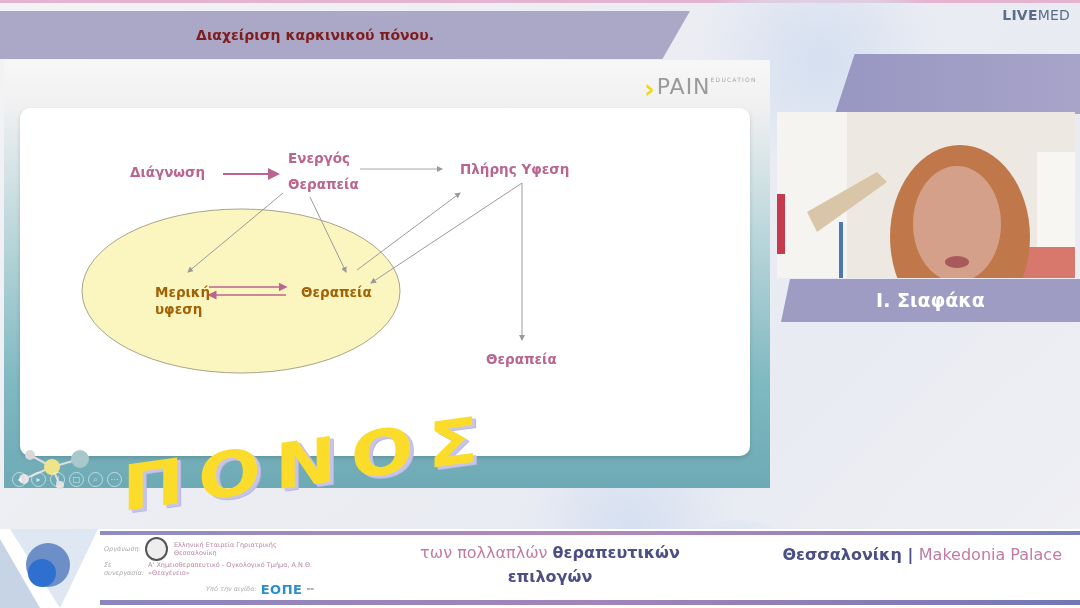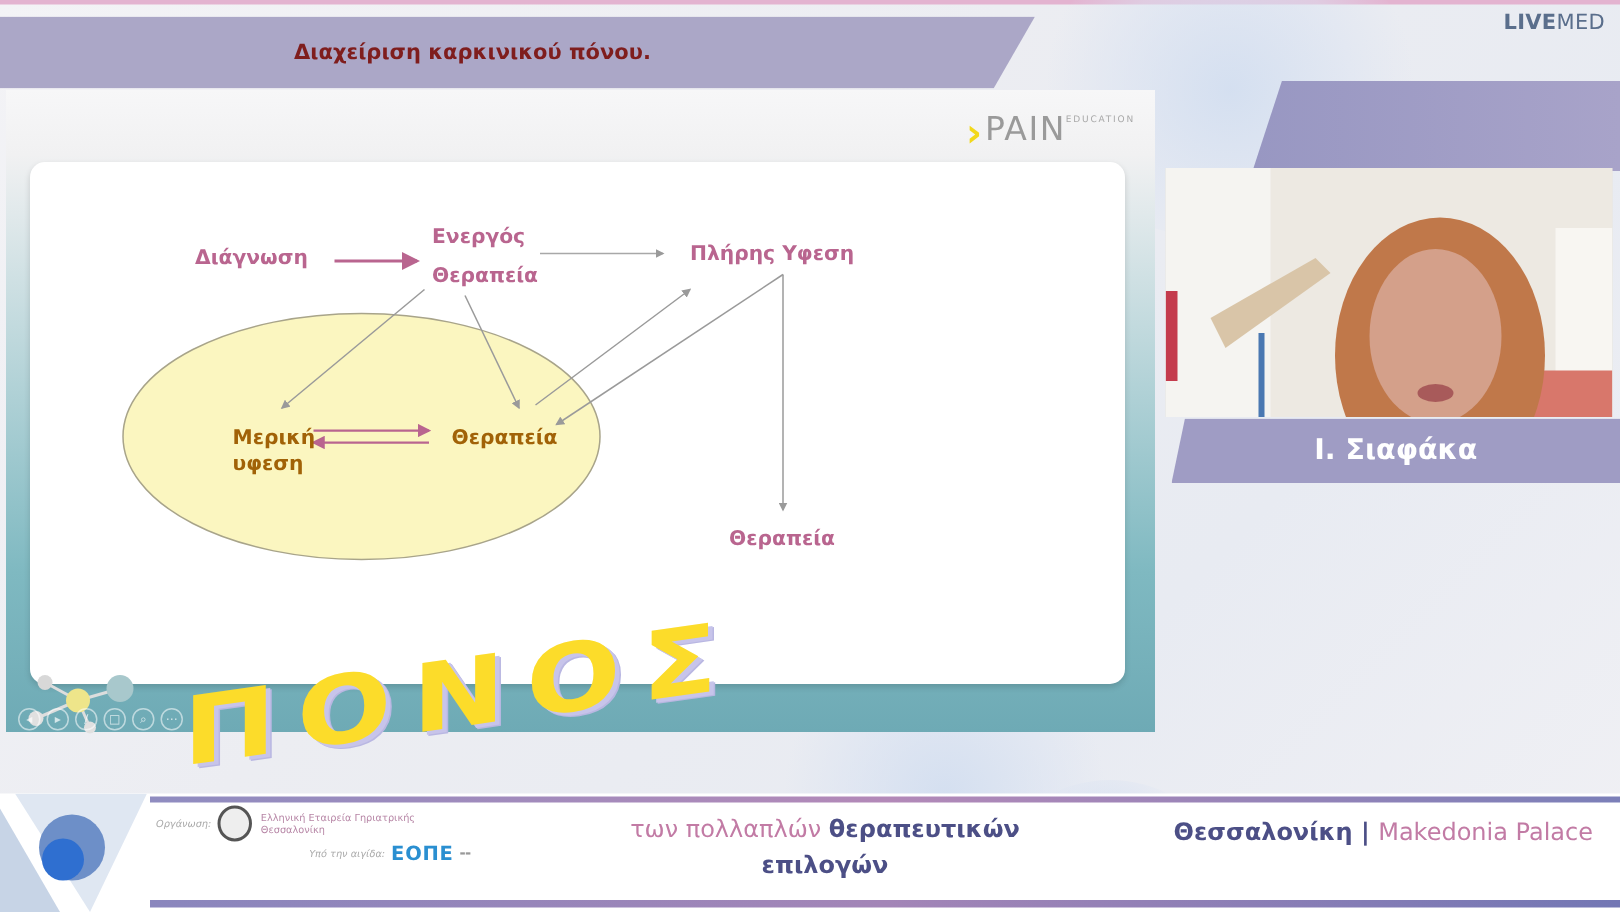--- a/index.html
+++ b/index.html
@@ -223,20 +223,24 @@
 </div>
 <div class="footer-line-top"></div>
 <div class="footer-line-bot"></div>
 
 <div class="org-area">
   <div class="org-row">
     <span class="org-label">Οργάνωση:</span>
     <span class="seal"></span>
     <span>Ελληνική Εταιρεία Γηριατρικής Θεσσαλονίκη</span>
   </div>
+  <div class="org-row">
+    <span class="org-label">Σε συνεργασία:</span>
+    <span>Α' Χημειοθεραπευτικό - Ογκολογικό Τμήμα, Α.Ν.Θ. «Θεαγένειο»</span>
+  </div>
   <div class="org-row" style="padding-left:14px;">
     <span class="org-label">Υπό την αιγίδα:</span>
     <span class="eope">ΕΟΠΕ</span>
     <span class="eope-sub">▬▬</span>
   </div>
 </div>
 
 <div class="slogan">
   <div>
     <span class="light">των πολλαπλών </span><span class="bold">θεραπευτικών επιλογών</span>

